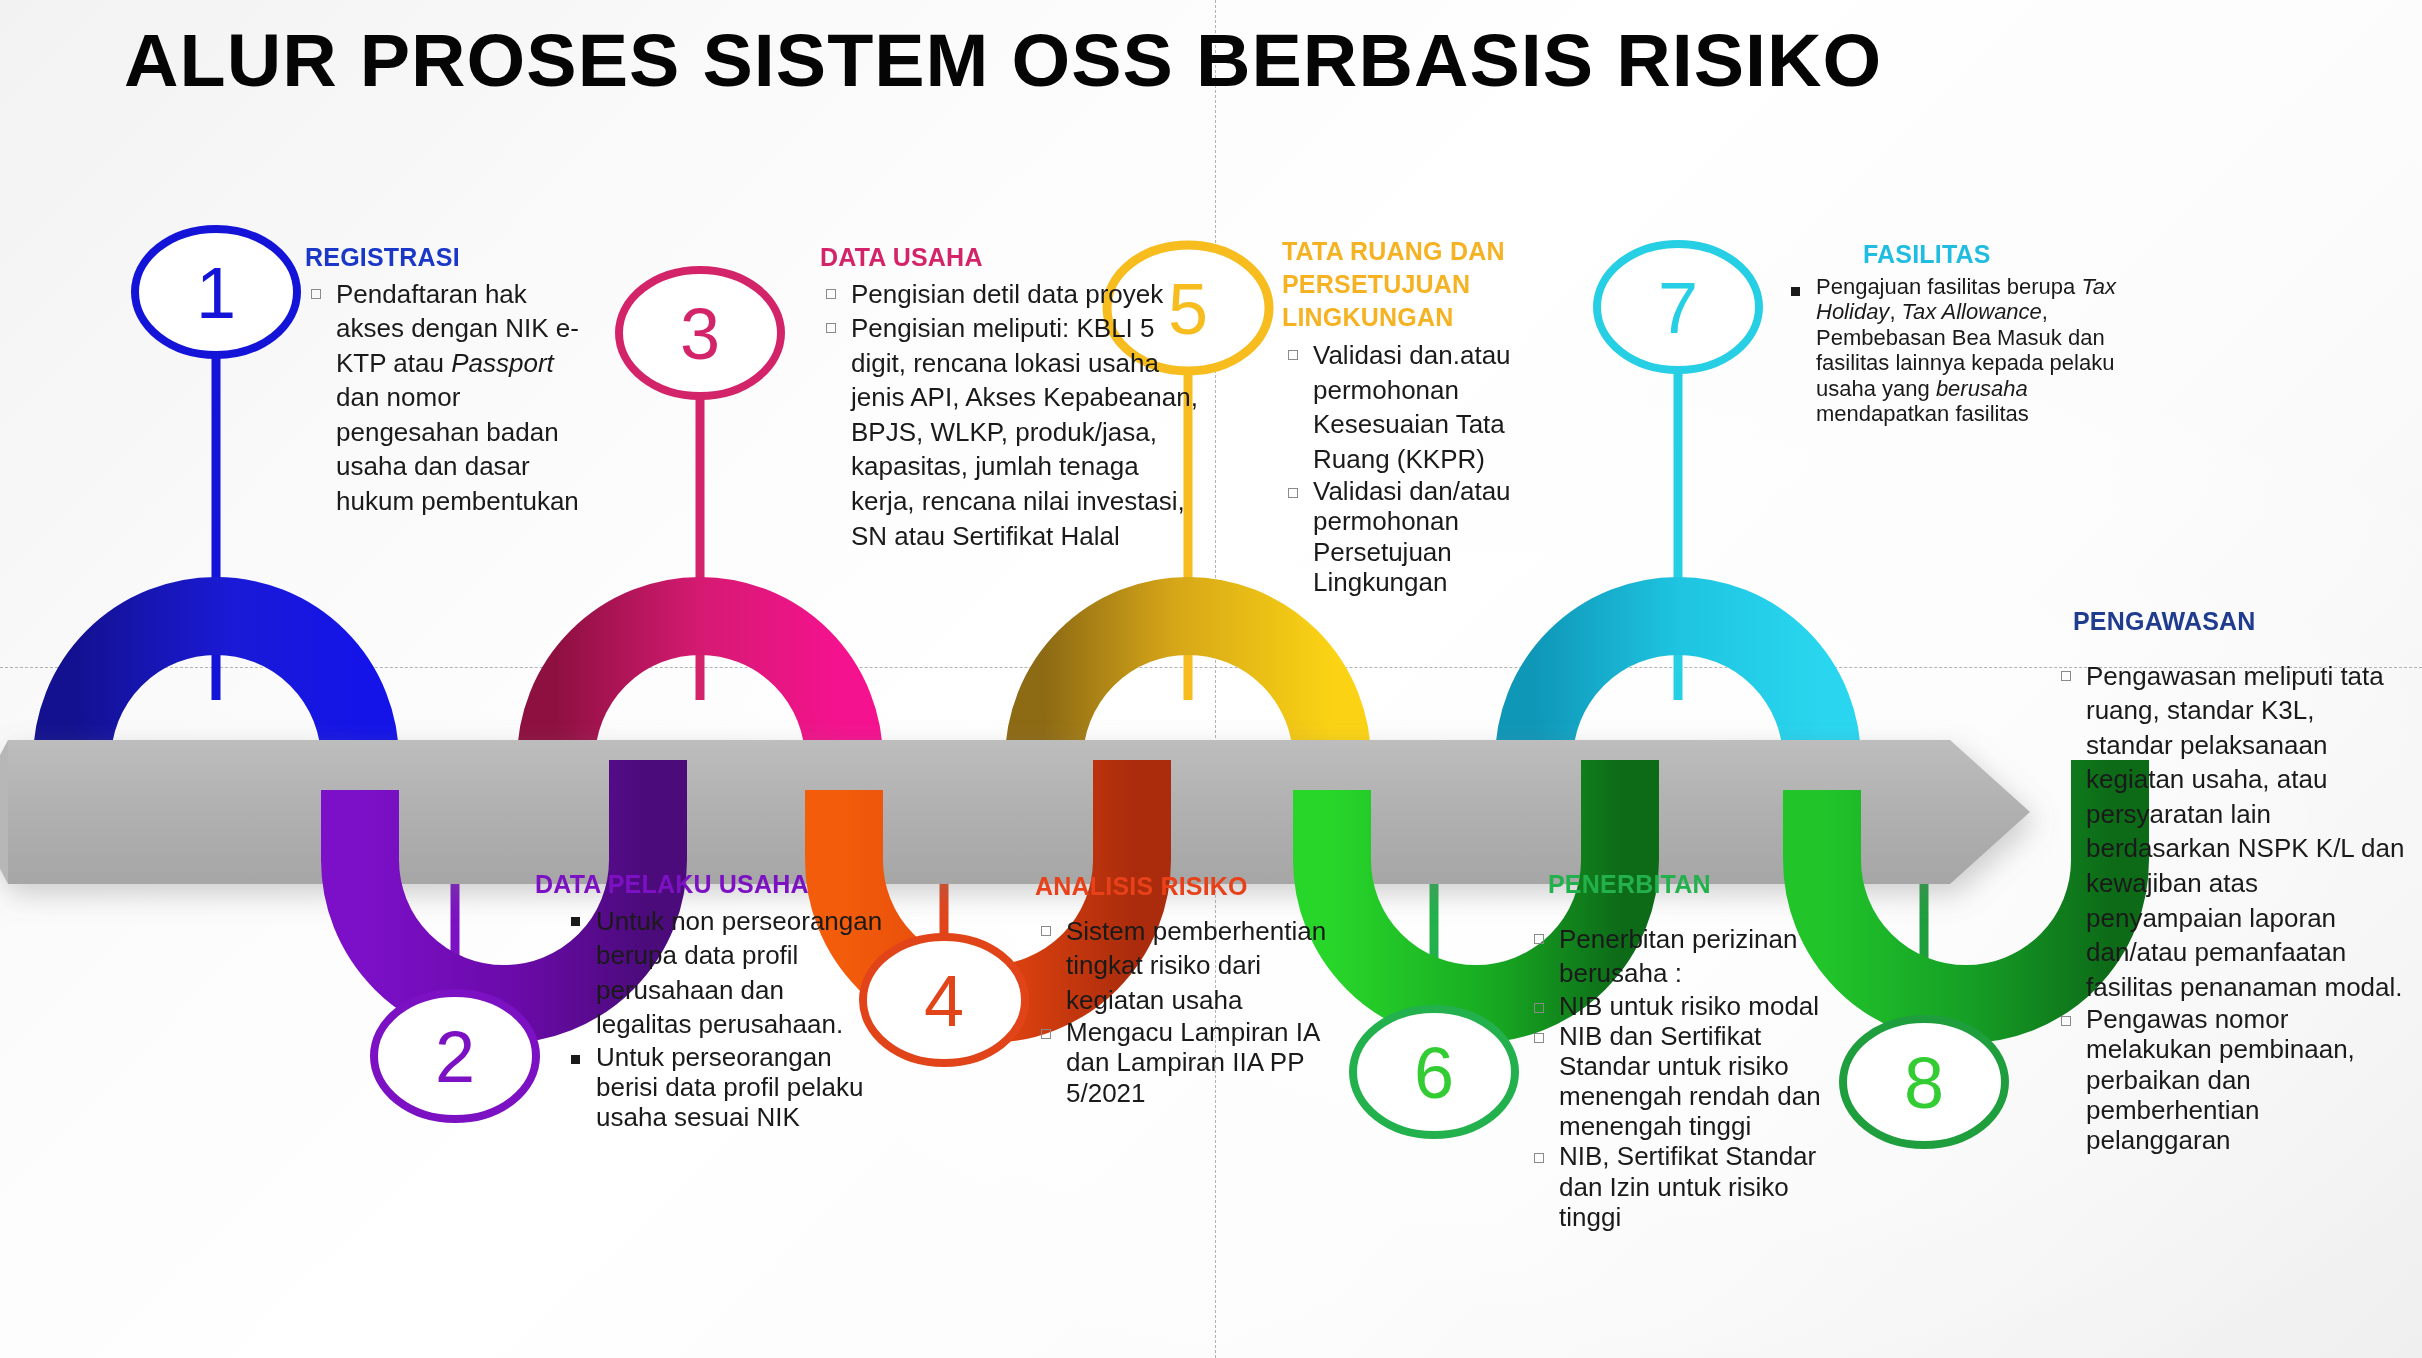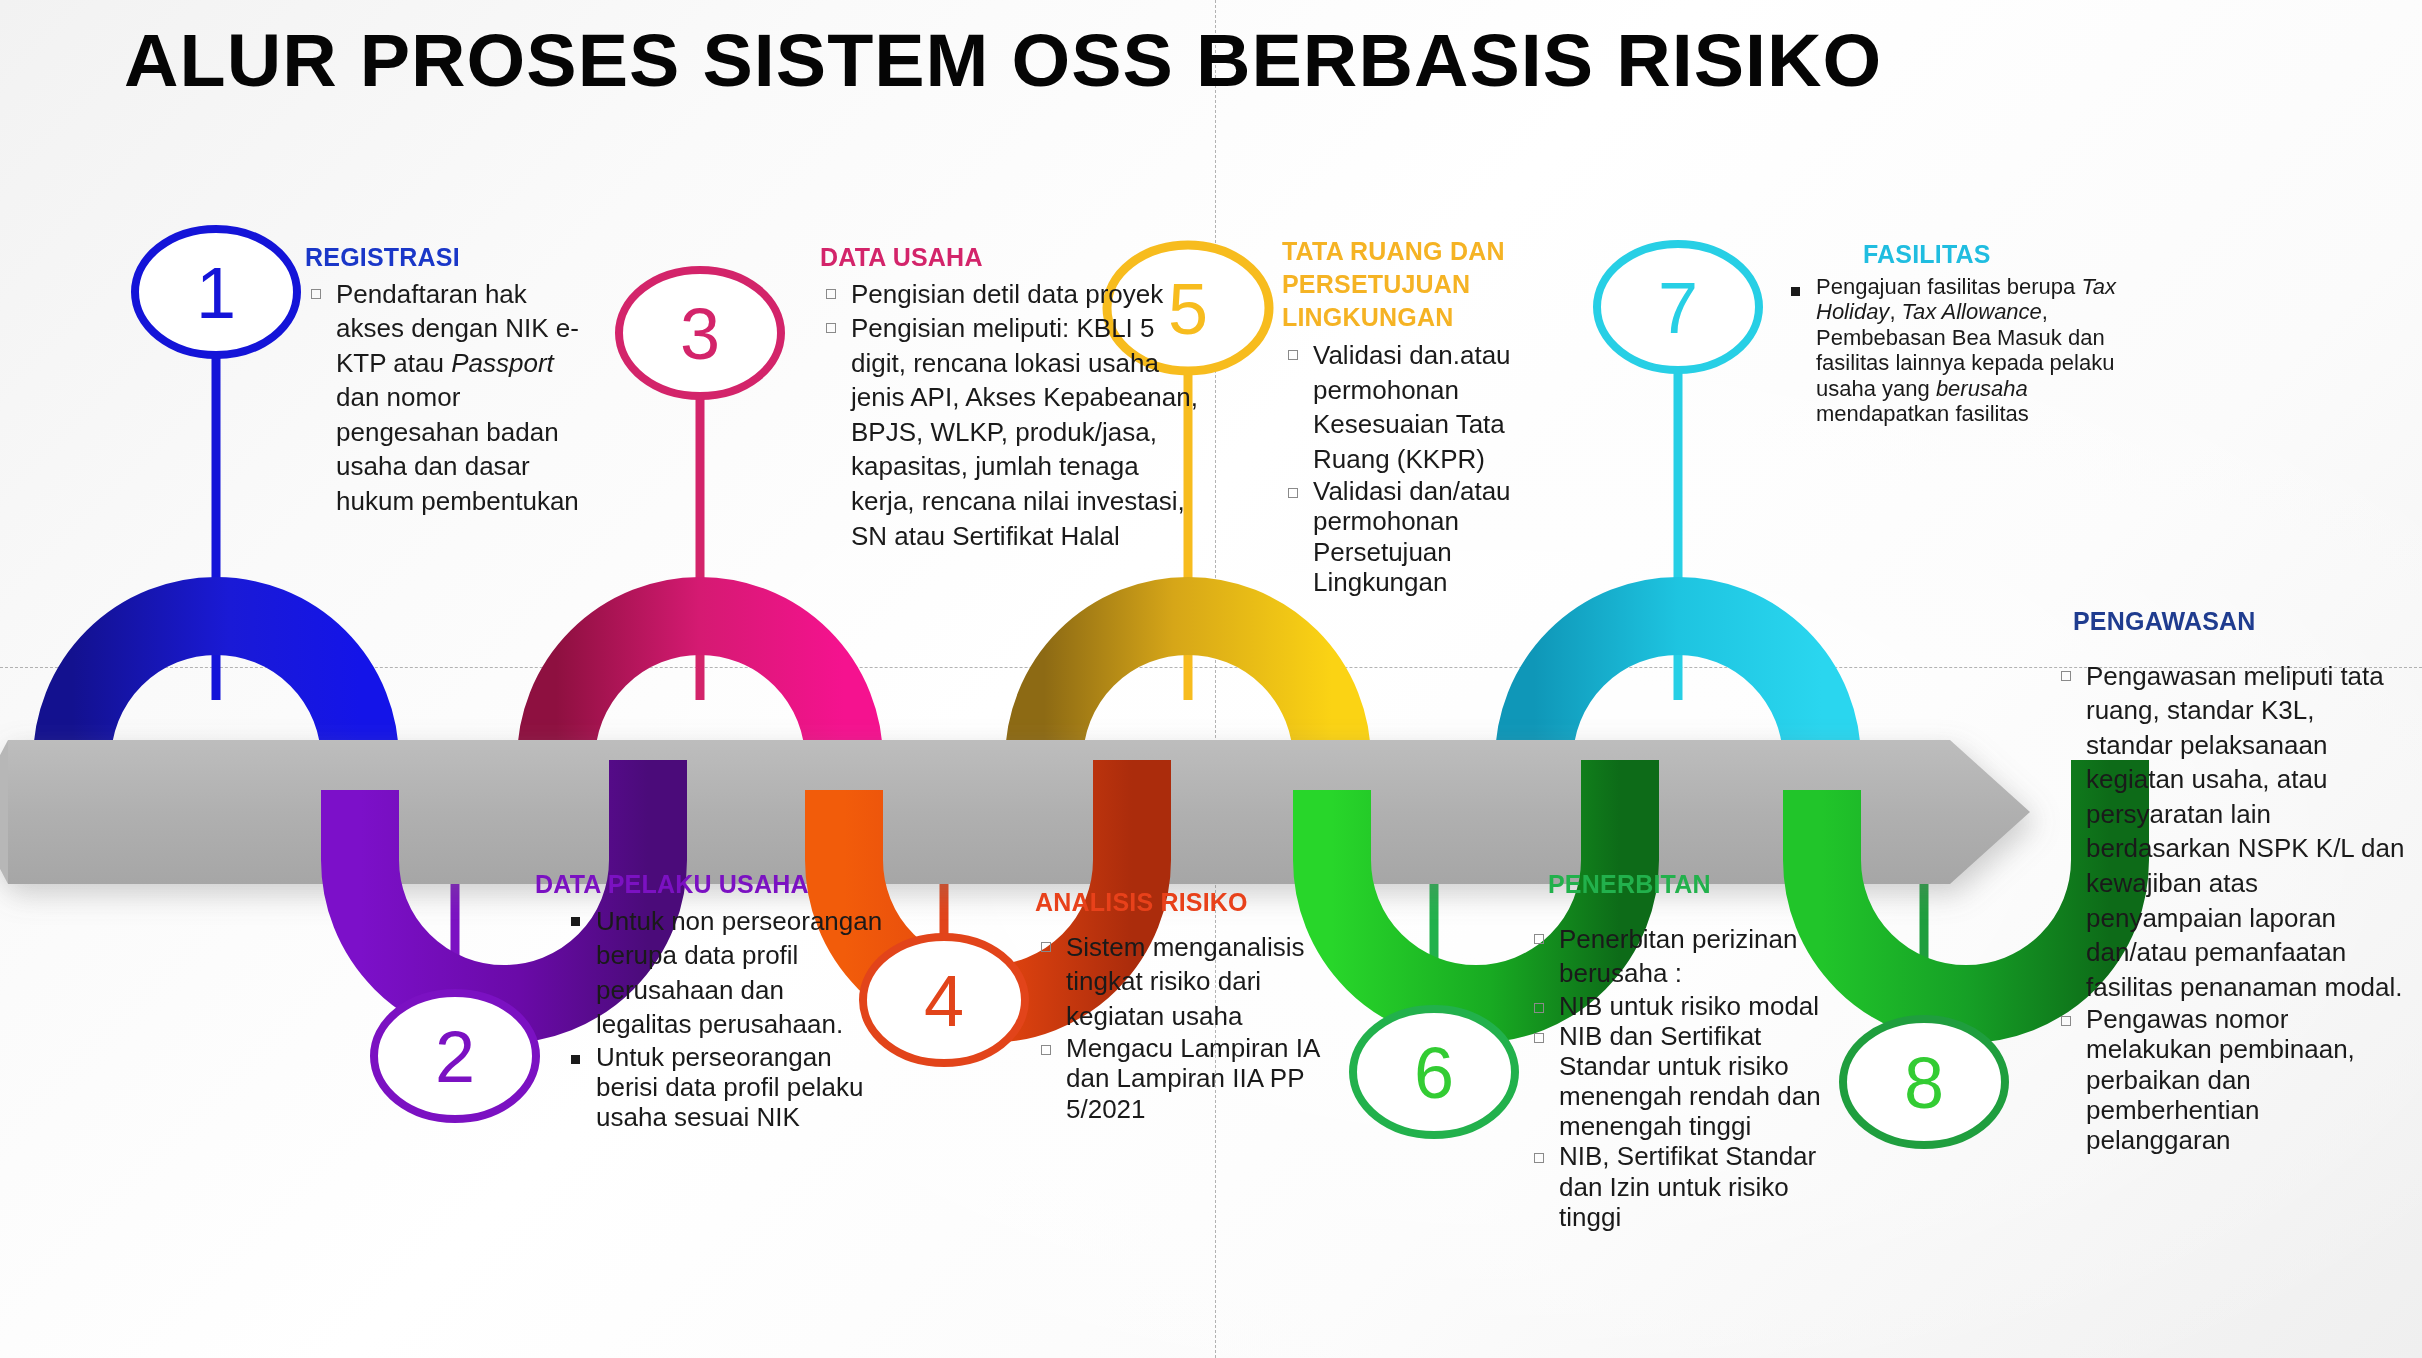--- a/index.html
+++ b/index.html
@@ -226,23 +226,23 @@
 
 <div class="block" style="left:535px; top:870px; width:350px;">
   <div class="blk-title" style="color:#7b11c2;">DATA PELAKU USAHA</div>
   <ul class="items" style="margin-left:30px;">
     <li class="filled"><span class="bsq"></span><span>Untuk non perseorangan berupa data profil perusahaan dan legalitas perusahaan.</span></li>
     <li class="filled tight"><span class="bsq"></span><span>Untuk perseorangan berisi data profil pelaku usaha sesuai NIK</span></li>
   </ul>
 </div>
 
 <div class="block" style="left:1035px; top:872px; width:310px;">
-  <div class="blk-title" style="color:#e8411a;margin-top:16px;">ANALISIS RISIKO</div>
+  <div class="blk-title" style="color:#e8411a;">ANALISIS RISIKO</div>
   <ul class="items" style="margin-top:12px;">
-    <li><span class="bsq"></span><span>Sistem menganalisis tingkat risiko dari kegiatan  usaha</span></li>
+    <li><span class="bsq"></span><span>Sistem pemberhentian tingkat risiko dari kegiatan  usaha</span></li>
     <li class="tight"><span class="bsq"></span><span>Mengacu Lampiran IA dan  Lampiran IIA PP 5/2021</span></li>
   </ul>
 </div>
 
 <div class="block" style="left:1528px; top:870px; width:330px;">
   <div class="blk-title" style="color:#22b14c; margin-left:20px;">PENERBITAN</div>
   <ul class="items" style="margin-top:22px;">
     <li><span class="bsq"></span><span>Penerbitan perizinan berusaha :</span></li>
     <li class="tight"><span class="bsq"></span><span>NIB untuk risiko modal</span></li>
     <li class="tight"><span class="bsq"></span><span>NIB dan Sertifikat Standar  untuk risiko menengah  rendah dan menengah tinggi</span></li>

